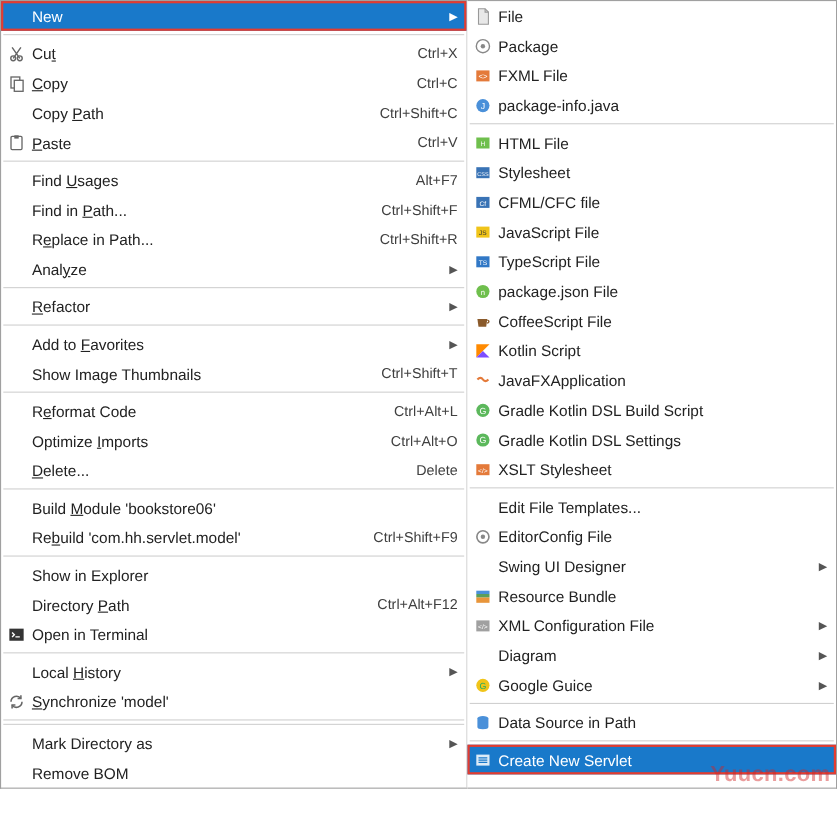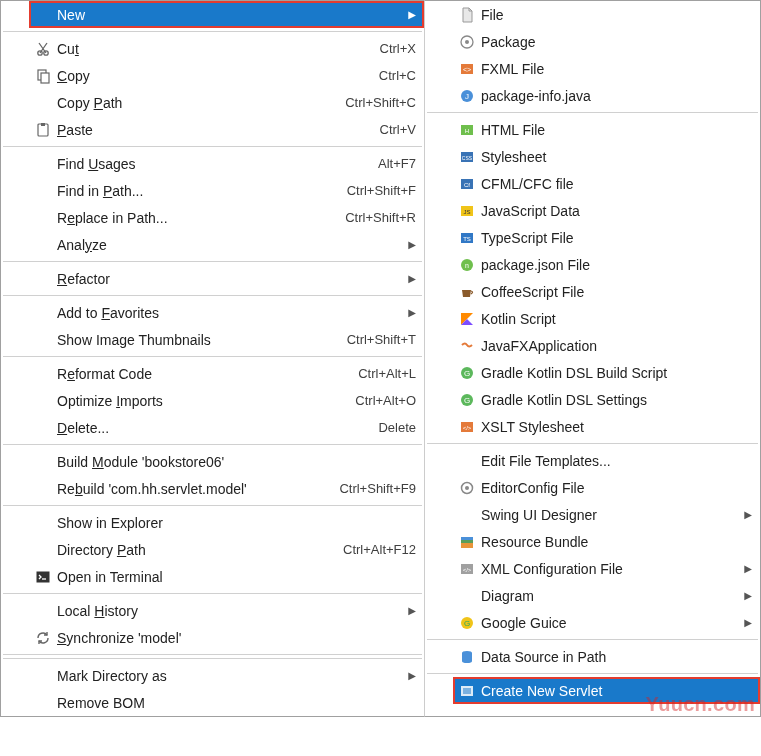--- a/index.html
+++ b/index.html
@@ -28,21 +28,20 @@
   border-left: none;
   position: relative;
 }
 .menu-item {
   display: flex;
   align-items: center;
   height: 27px;
   padding: 0 8px 0 4px;
   cursor: pointer;
   white-space: nowrap;
-  margin-left: 28px;
 }
 .menu-item.selected {
   background: #1979ca;
   color: #fff;
 }
 .menu-item .icon {
   width: 20px;
   height: 18px;
   display: flex;
   align-items: center;
@@ -375,21 +374,21 @@
         <span class="label">CFML/CFC file</span>
         <span class="spacer"></span>
       </div>
       <div class="menu-item">
         <span class="icon">
           <svg width="16" height="16" viewBox="0 0 16 16">
             <rect x="2" y="3" width="12" height="10" fill="#f0c419"></rect>
             <text x="8" y="11" font-size="6" text-anchor="middle" fill="#333" font-family="Arial">JS</text>
           </svg>
         </span>
-        <span class="label">JavaScript Data</span>
+        <span class="label">JavaScript File</span>
         <span class="spacer"></span>
       </div>
       <div class="menu-item">
         <span class="icon">
           <svg width="16" height="16" viewBox="0 0 16 16">
             <rect x="2" y="3" width="12" height="10" fill="#3178c6"></rect>
             <text x="8" y="11" font-size="6" text-anchor="middle" fill="#fff" font-family="Arial">TS</text>
           </svg>
         </span>
         <span class="label">TypeScript File</span>

